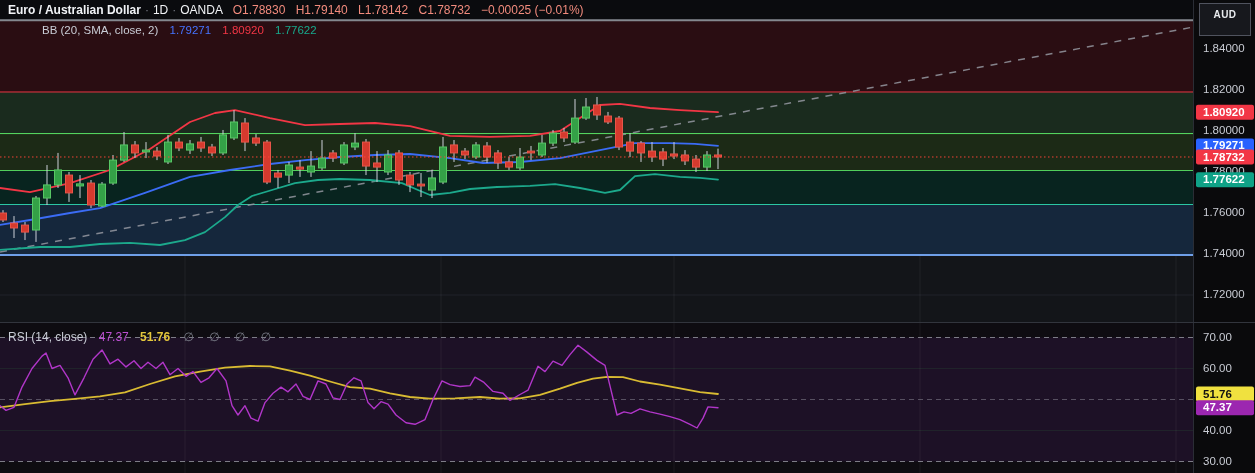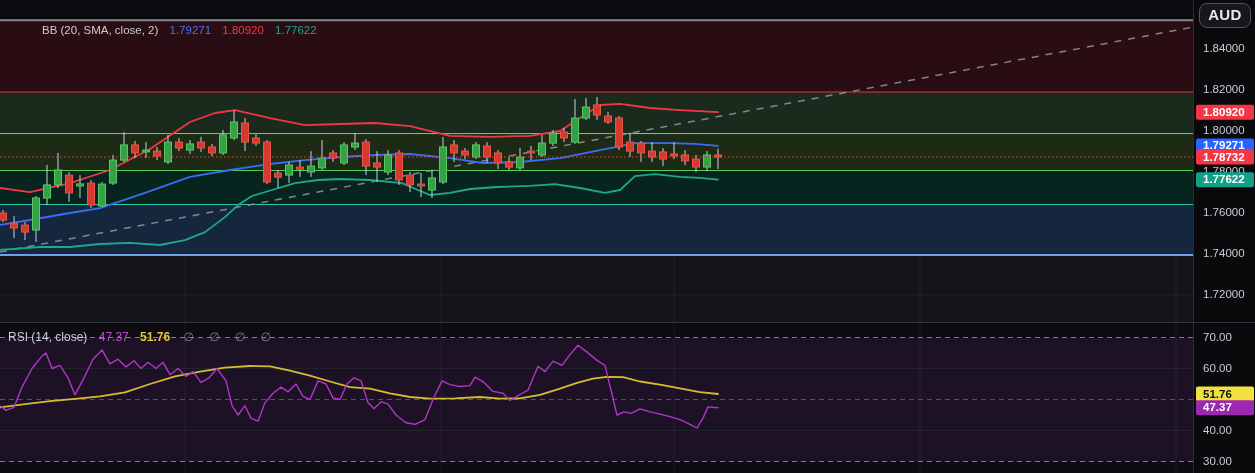--- a/index.html
+++ b/index.html
@@ -13,23 +13,23 @@
   .row1 .ohlc{color:#f28b7d;margin-left:7px;}
   .row2{top:24px;font-size:11.5px;color:#c9cdd6;padding-left:34px;}
   .row3{top:330px;font-size:12px;color:#c9cdd6;}
   .v{margin-left:8px;}
   .blue{color:#4673ff;}
   .red{color:#f23645;}
   .teal{color:#17a98c;}
   .purple{color:#bb4fd0;}
   .yellow{color:#e3c63c;font-weight:600;}
   .empty{color:#787b86;margin-left:10px;letter-spacing:6px;}
-  .aud-btn{position:absolute;left:1199px;top:3px;width:52px;height:25px;line-height:21px;
-       text-align:center;color:#e8eaed;font-size:15px;font-weight:700;letter-spacing:.4px;
-       background:#17181d;border:1px solid #50535e;border-radius:8px;box-sizing:border-box;cursor:pointer;}
+  .aud-btn{position:absolute;left:1199px;top:3px;width:52px;height:33px;line-height:21px;
+       text-align:center;color:#e8eaed;font-size:10px;font-weight:700;letter-spacing:.4px;
+       background:#17181d;border:1px solid #50535e;border-radius:0;box-sizing:border-box;cursor:pointer;}
 </style>
 </head>
 <body>
 
 <div class="app">
   <svg id="chart" width="1255" height="473">
       <rect x="0" y="0" width="1255" height="473" fill="#000000"></rect>
       <rect x="0" y="0" width="1193" height="322" fill="#131519"></rect>
       <rect x="0" y="0" width="1193" height="20" fill="#0a0b0e"></rect>
       <rect x="0" y="322" width="1193" height="151" fill="#0e0c11"></rect>
@@ -234,20 +234,28 @@
         <rect x="1196" y="172.24900000000034" width="58" height="15" rx="2" fill="#0fa287"></rect>
         <text x="1203" y="180.24900000000034" dominant-baseline="middle" fill="#ffffff" font-size="11.5" font-weight="700" font-family="&quot;Liberation Sans&quot;,sans-serif">1.77622</text>
         <rect x="1196" y="386.544" width="58" height="15" rx="2" fill="#f0e13f"></rect>
         <text x="1203" y="394.544" dominant-baseline="middle" fill="#111111" font-size="11.5" font-weight="700" font-family="&quot;Liberation Sans&quot;,sans-serif">51.76</text>
         <rect x="1196" y="400.153" width="58" height="15" rx="2" fill="#9c27b0"></rect>
         <text x="1203" y="408.153" dominant-baseline="middle" fill="#ffffff" font-size="11.5" font-weight="700" font-family="&quot;Liberation Sans&quot;,sans-serif">47.37</text>
       </g>
       <line x1="0" y1="322.5" x2="1255" y2="322.5" stroke="#32353d" stroke-width="1"></line>
     </svg>
 
+  <div class="hdr row1">
+    <span class="sym">Euro / Australian Dollar</span><span class="sep">·</span><span>1D</span><span class="sep">·</span><span>OANDA</span>
+    <span class="ohlc">O1.78830</span>
+    <span class="ohlc">H1.79140</span>
+    <span class="ohlc">L1.78142</span>
+    <span class="ohlc">C1.78732</span>
+    <span class="ohlc">−0.00025 (−0.01%)</span>
+  </div>
 
   <div class="hdr row2">
     <span>BB (20, SMA, close, 2)</span>
     <span class="v blue">1.79271</span>
     <span class="v red">1.80920</span>
     <span class="v teal">1.77622</span>
   </div>
 
   <div class="hdr row3">
     <span>RSI (14, close)</span>

